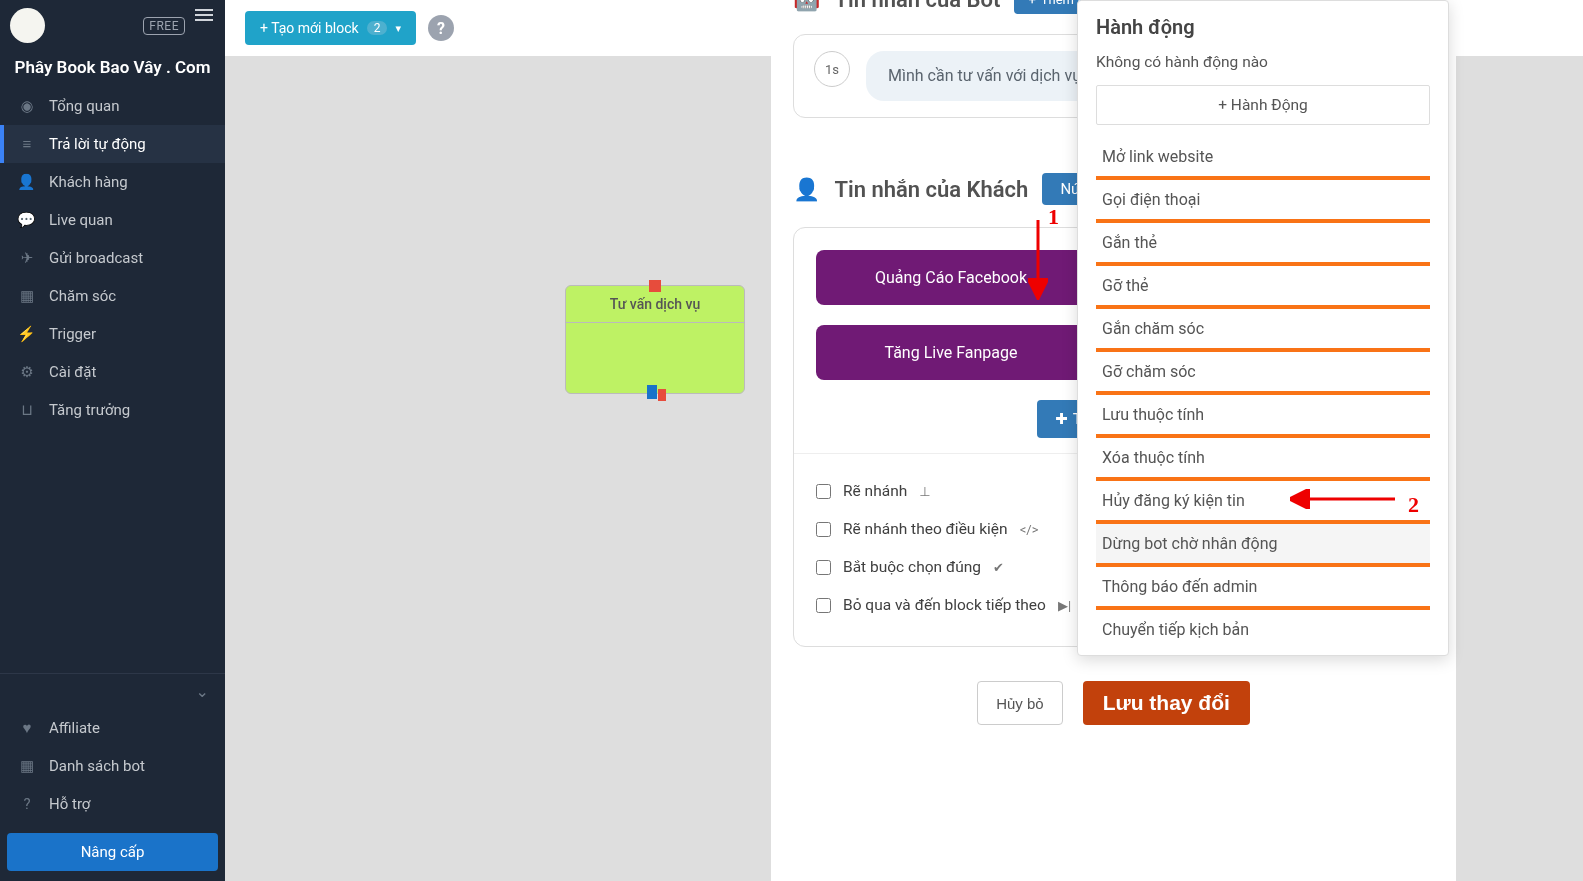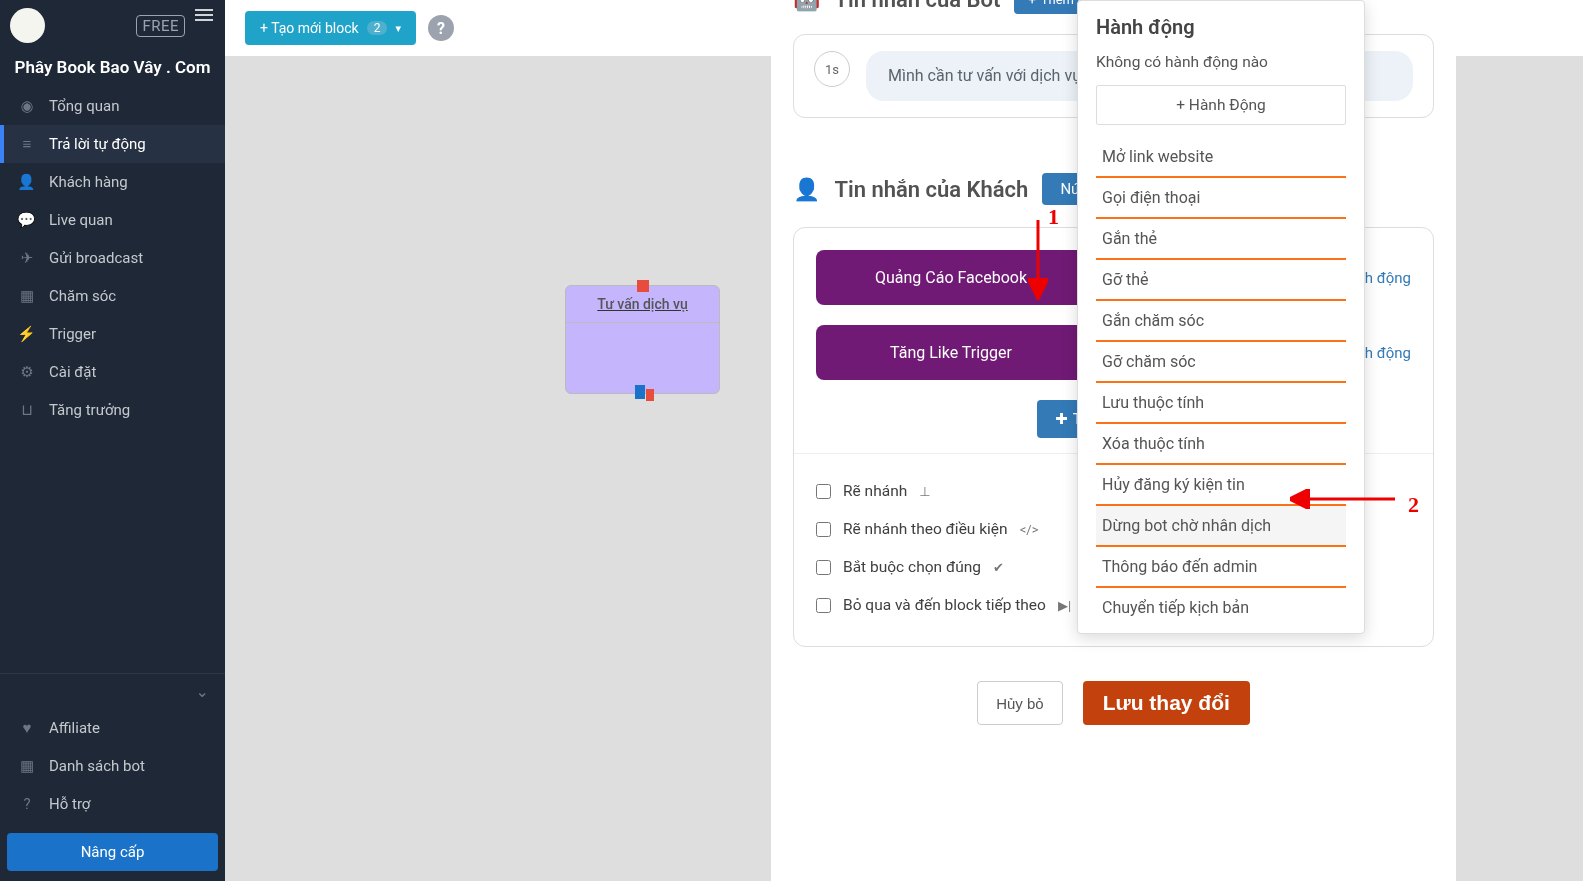--- a/index.html
+++ b/index.html
@@ -4,41 +4,41 @@
 <style>
 * { box-sizing: border-box; margin: 0; padding: 0; }
 body { font-family: -apple-system, BlinkMacSystemFont, "Segoe UI", Roboto, sans-serif; background: #e8e8e8; width: 1583px; height: 881px; overflow: hidden; position: relative; color: #333; }
 
 
 .sidebar { position: absolute; left: 0; top: 0; width: 225px; height: 100%; background: #1e2837; color: #d1d5db; display: flex; flex-direction: column; }
 .sidebar-header { padding: 8px 10px; display: flex; align-items: center; justify-content: flex-end; position: relative; }
 .sidebar-header .hamburger { position: absolute; right: 12px; top: 6px; cursor: pointer; }
 .sidebar-header .hamburger div { width: 18px; height: 2px; background: #d1d5db; margin: 3px 0; }
 .sidebar-logo { width: 35px; height: 35px; border-radius: 50%; background: #f5f5f0; margin-right: 8px; }
-.sidebar-free { border: 1px solid #9ca3af; border-radius: 4px; font-size: 15px; padding: 1px 5px; color: #9ca3af; letter-spacing: 0.5px; margin-left: auto; margin-right: 30px; }
+.sidebar-free { border: 1px solid #9ca3af; border-radius: 4px; font-size: 12px; padding: 1px 5px; color: #9ca3af; letter-spacing: 0.5px; margin-left: auto; margin-right: 30px; }
 .sidebar-brand { text-align: center; font-size: 17px; font-weight: 600; color: #fff; padding: 6px 0 10px; }
 .nav { list-style: none; }
 .nav li { padding: 10px 18px; display: flex; align-items: center; gap: 13px; font-size: 15px; color: #c5c9ce; cursor: pointer; }
 .nav li.active { background: #263244; border-left: 4px solid #3b82f6; padding-left: 14px; color: #fff; }
 .nav-icon { width: 18px; display: inline-flex; justify-content: center; font-size: 15px; color: #6b7785; }
 .sidebar-bottom { margin-top: auto; }
 .sidebar-divider { border-top: 1px solid #2d3748; margin: 10px 0 0; }
 .sidebar-collapse { display: flex; justify-content: flex-end; padding: 8px 16px; color: #6b7785; cursor: pointer; }
 .upgrade-btn { margin: 10px 7px; background: #1a73c9; color: #fff; text-align: center; padding: 10px; border-radius: 4px; font-size: 15px; cursor: pointer; }
 
 
 .canvas-area { position: absolute; left: 225px; top: 0; right: 0; bottom: 0; background: #dedede; }
 .canvas-top { position: absolute; left: 0; top: 0; right: 0; height: 56px; background: #fff; display: flex; align-items: center; padding: 0 20px; gap: 12px; }
 .new-block-btn { background: #20a3c9; color: #fff; padding: 9px 15px; border-radius: 4px; font-size: 14px; display: inline-flex; align-items: center; gap: 8px; cursor: pointer; }
 .new-block-btn .count { background: #4db0cf; border-radius: 10px; padding: 0 7px; font-size: 12px; }
 .new-block-chev { color: #fff; font-size: 11px; }
 .help-icon { width: 26px; height: 26px; border-radius: 50%; background: #9ca3af; color: #fff; display: inline-flex; align-items: center; justify-content: center; font-weight: bold; cursor: pointer; }
 
 
-.flow-node { position: absolute; left: 340px; top: 285px; width: 155px; background: #c4b5fd; border: 1px solid #bbb; border-radius: 6px; text-decoration: underline; }
+.flow-node { position: absolute; left: 340px; top: 285px; width: 180px; background: #bef264; border: 1px solid #bbb; border-radius: 6px; }
 .flow-node-title { text-align: center; padding: 10px 6px; font-size: 14px; color: #555; border-bottom: 1px solid #bbb; font-weight: 500; }
 .flow-node-body { height: 70px; }
 .flow-port-top { position: absolute; top: -6px; left: 50%; transform: translateX(-50%); width: 12px; height: 12px; background: #e74c3c; }
 .flow-port-bottom { position: absolute; bottom: -6px; left: calc(50% - 8px); width: 10px; height: 14px; background: #1a73c9; }
 .flow-port-bottom2 { position: absolute; bottom: -8px; left: calc(50% + 3px); width: 8px; height: 12px; background: #e74c3c; }
 
 
 .editor-panel { position: absolute; left: 546px; top: 0; bottom: 0; width: 685px; background: #fff; padding: 0 22px; overflow: hidden; }
 .section-title { display: flex; align-items: center; gap: 12px; font-size: 22px; color: #525252; font-weight: 600; }
 .sec-icon { font-size: 22px; color: #555; }
@@ -64,26 +64,26 @@
 .options-hr { border: none; border-top: 1px solid #eee; margin: 12px -22px 18px; }
 .check-row { display: flex; align-items: center; gap: 12px; padding: 10px 0; font-size: 15.5px; color: #404040; }
 .check-row input { width: 15px; height: 15px; }
 .check-icon { color: #777; font-size: 13px; }
 
 .footer-btns { display: flex; justify-content: center; gap: 20px; margin-top: 34px; }
 .btn-cancel { background: #fff; border: 1px solid #ccc; padding: 10px 18px; border-radius: 4px; font-size: 15px; color: #555; cursor: pointer; }
 .btn-save { background: #c2410c; color: #fff; padding: 10px 20px; border-radius: 4px; font-size: 21px; border: none; cursor: pointer; font-weight: bold; }
 
 
-.popover { position: absolute; right: 0; top: 0; width: 288px; background: #fff; border: 1px solid #ddd; border-radius: 4px; box-shadow: 0 4px 16px rgba(0,0,0,0.15); padding: 14px 18px 6px; z-index: 50; }
+.popover { position: absolute; right: 0; top: 0; width: 372px; background: #fff; border: 1px solid #ddd; border-radius: 4px; box-shadow: 0 4px 16px rgba(0,0,0,0.15); padding: 14px 18px 6px; z-index: 50; }
 .popover h3 { font-size: 20px; color: #444; font-weight: 600; margin-bottom: 14px; }
 .popover .empty { color: #555; font-size: 15.5px; margin-bottom: 14px; }
 .add-action-btn { border: 1px solid #ddd; text-align: center; padding: 10px; font-size: 15.5px; color: #555; cursor: pointer; border-radius: 2px; }
 .action-list { list-style: none; margin-top: 12px; }
-.action-list li { padding: 10px 6px; font-size: 16px; color: #555; cursor: pointer; border-top: 2px solid #f97316; }
+.action-list li { padding: 10px 6px; font-size: 16px; color: #555; cursor: pointer; border-top: 4px solid #f97316; }
 .action-list li:first-child { border-top: none; }
 .action-list li.highlight { background: #f5f5f5; }
 
 
 .anno { position: absolute; z-index: 100; pointer-events: none; }
 .anno-num { color: #e00; font-weight: bold; font-size: 22px; font-family: Georgia, serif; }
 </style>
 </head>
 <body>
 
@@ -197,21 +197,21 @@
       <span class="select-btn">Nút bấm</span>
     </div>
 
     <div class="options-card">
       <div class="option-row">
         <div class="option-btn">Quảng Cáo Facebook</div>
         <span class="percent">(0%)</span>
         <span class="action-link">+ Hành động</span>
       </div>
       <div class="option-row">
-        <div class="option-btn">Tăng Like Trigger</div>
+        <div class="option-btn">Tăng Live Fanpage</div>
         <span class="percent">(0%)</span>
         <span class="action-link">+ Hành động</span>
       </div>
       <div class="add-opt-row">
         <span class="btn-primary-sm">
             <span>✚ </span>
             <span>Thêm tùy chọn</span>
           </span>
       </div>
       <hr class="options-hr">
@@ -251,21 +251,21 @@
   <ul class="action-list" id="action-list">
       <li>Mở link website</li>
       <li>Gọi điện thoại</li>
       <li>Gắn thẻ</li>
       <li>Gỡ thẻ</li>
       <li>Gắn chăm sóc</li>
       <li>Gỡ chăm sóc</li>
       <li>Lưu thuộc tính</li>
       <li>Xóa thuộc tính</li>
       <li>Hủy đăng ký kiện tin</li>
-      <li class="highlight">Dừng bot chờ nhân dịch</li>
+      <li class="highlight">Dừng bot chờ nhân động</li>
       <li>Thông báo đến admin</li>
       <li>Chuyển tiếp kịch bản</li>
     </ul>
 </div>
 
 <svg class="anno" style="left:1028px; top:215px;" width="20" height="85">
   <defs>
       <marker id="ah1" markerWidth="8" markerHeight="8" refX="4" refY="4" orient="auto">
         <path d="M0,0 L8,4 L0,8 Z" fill="#e00"></path>
       </marker>

